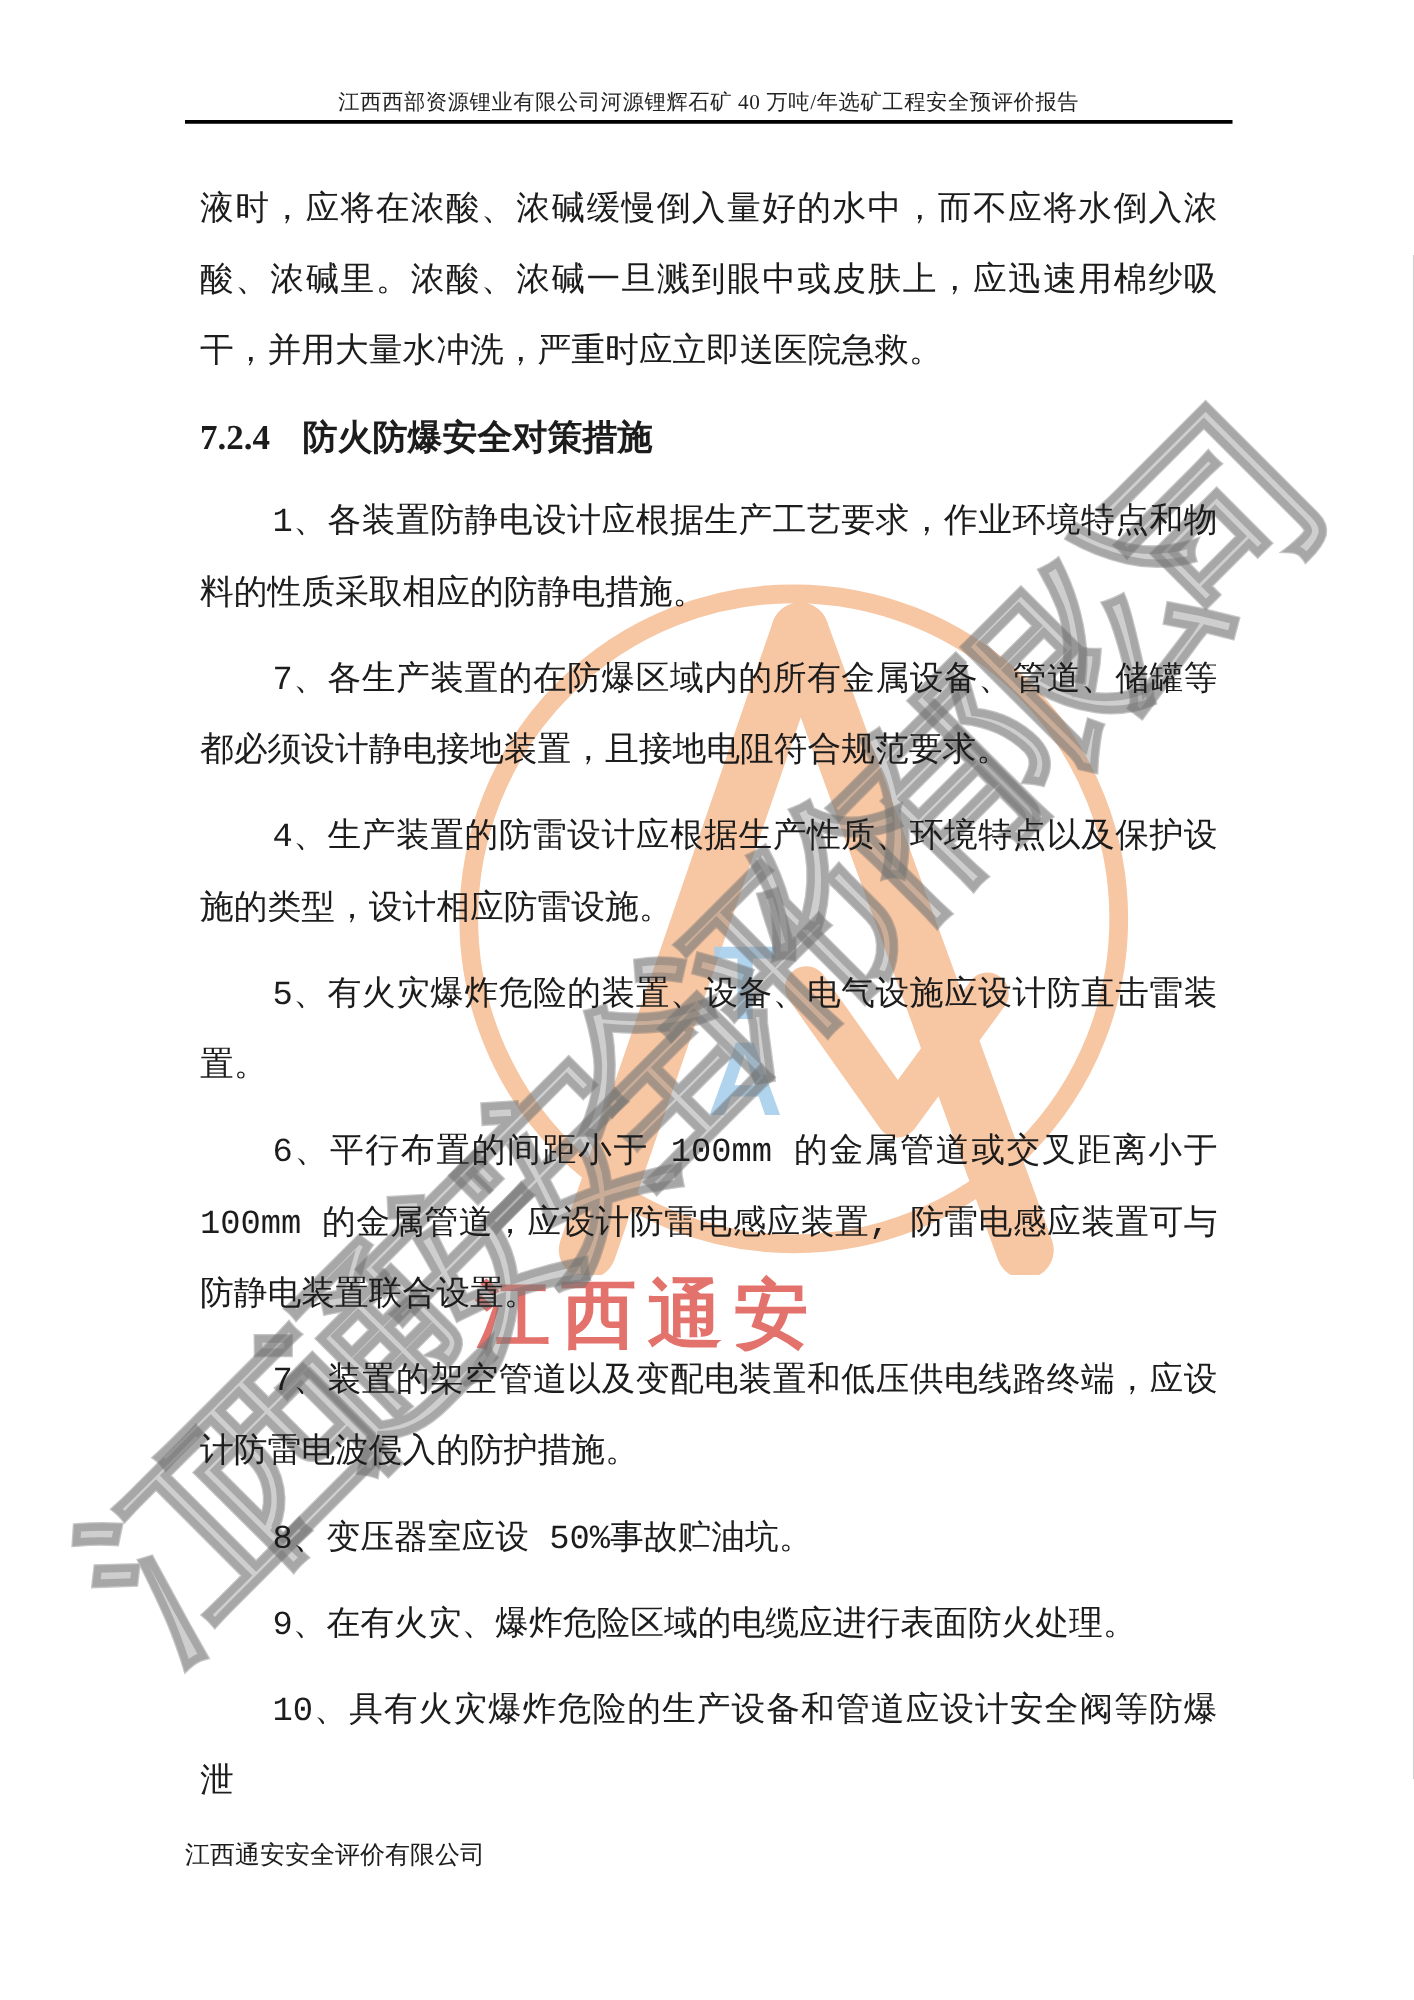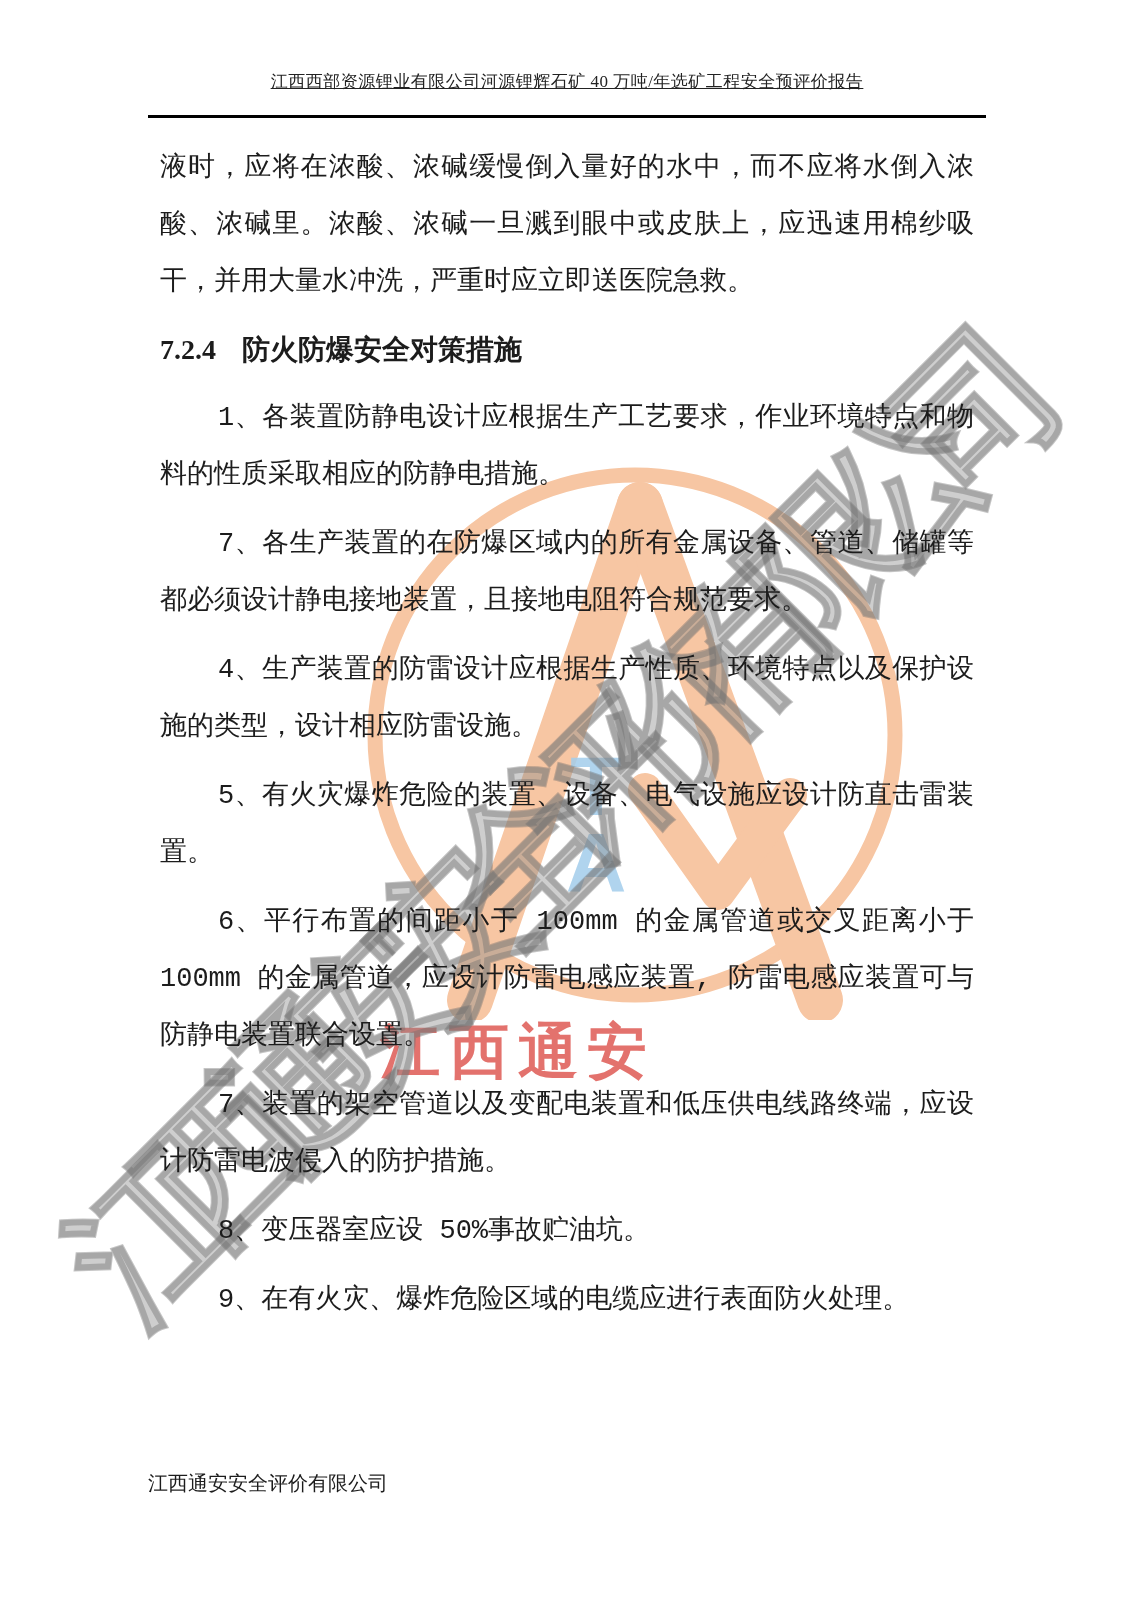--- a/index.html
+++ b/index.html
@@ -14,23 +14,22 @@
   }
 
   
   .page-header {
     position:absolute; left:148px; top:70px; width:838px;
     text-align:center;
     font-size:17px;
     letter-spacing:0.5px;
     color:#222;
     border-bottom:3px solid #000;
-    padding-bottom:22px;
+    padding-bottom:3px;
     z-index:10;
-    text-decoration:underline;
   }
 
   
   .wm-logo { position:absolute; left:360px; top:460px; z-index:1; }
   .wm-ta {
     position:absolute; left:536px; top:748px; width:120px;
     z-index:2;
     font-family:"Liberation Sans","DejaVu Sans",sans-serif;
     font-weight:bold; font-size:84px; line-height:0.92;
     color:rgba(162,205,235,0.85);
@@ -117,19 +116,20 @@
       <span class="sec-num">7.2.4</span><span>防火防爆安全对策措施</span>
     </p>
     <p class="para-item">1、各装置防静电设计应根据生产工艺要求，作业环境特点和物料的性质采取相应的防静电措施。</p>
     <p class="para-item">7、各生产装置的在防爆区域内的所有金属设备、管道、储罐等都必须设计静电接地装置，且接地电阻符合规范要求。</p>
     <p class="para-item">4、生产装置的防雷设计应根据生产性质、环境特点以及保护设施的类型，设计相应防雷设施。</p>
     <p class="para-item">5、有火灾爆炸危险的装置、设备、电气设施应设计防直击雷装置。</p>
     <p class="para-item">6、平行布置的间距小于 100mm 的金属管道或交叉距离小于 100mm 的金属管道，应设计防雷电感应装置, 防雷电感应装置可与防静电装置联合设置。</p>
     <p class="para-item">7、装置的架空管道以及变配电装置和低压供电线路终端，应设计防雷电波侵入的防护措施。</p>
     <p class="para-item">8、变压器室应设 50%事故贮油坑。</p>
     <p class="para-item">9、在有火灾、爆炸危险区域的电缆应进行表面防火处理。</p>
+    <p class="para-item">10、具有火灾爆炸危险的生产设备和管道应设计安全阀等防爆泄</p>
   </div>
 
   <div class="page-footer">
     <span>江西通安安全评价有限公司</span>
   </div>
 
 </div>
 
 </body></html>

